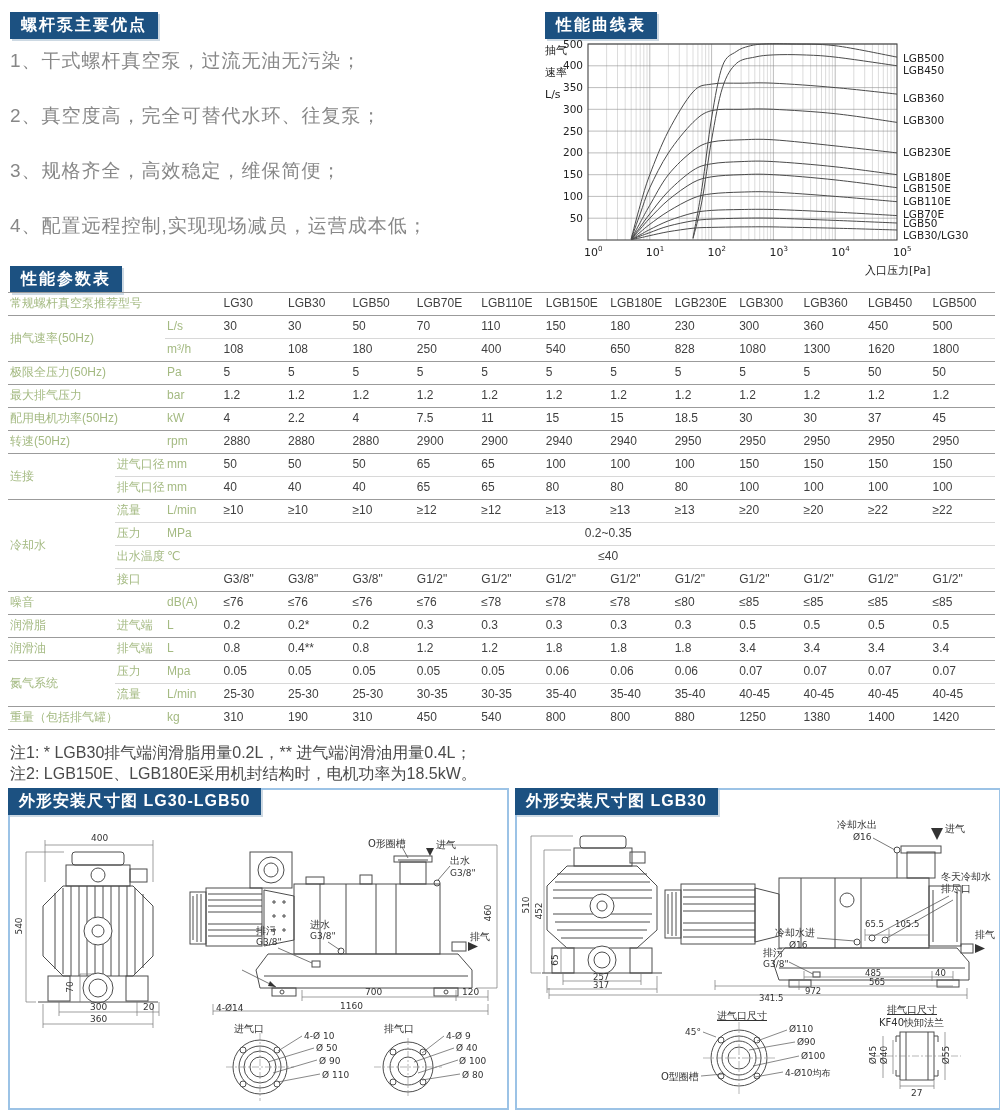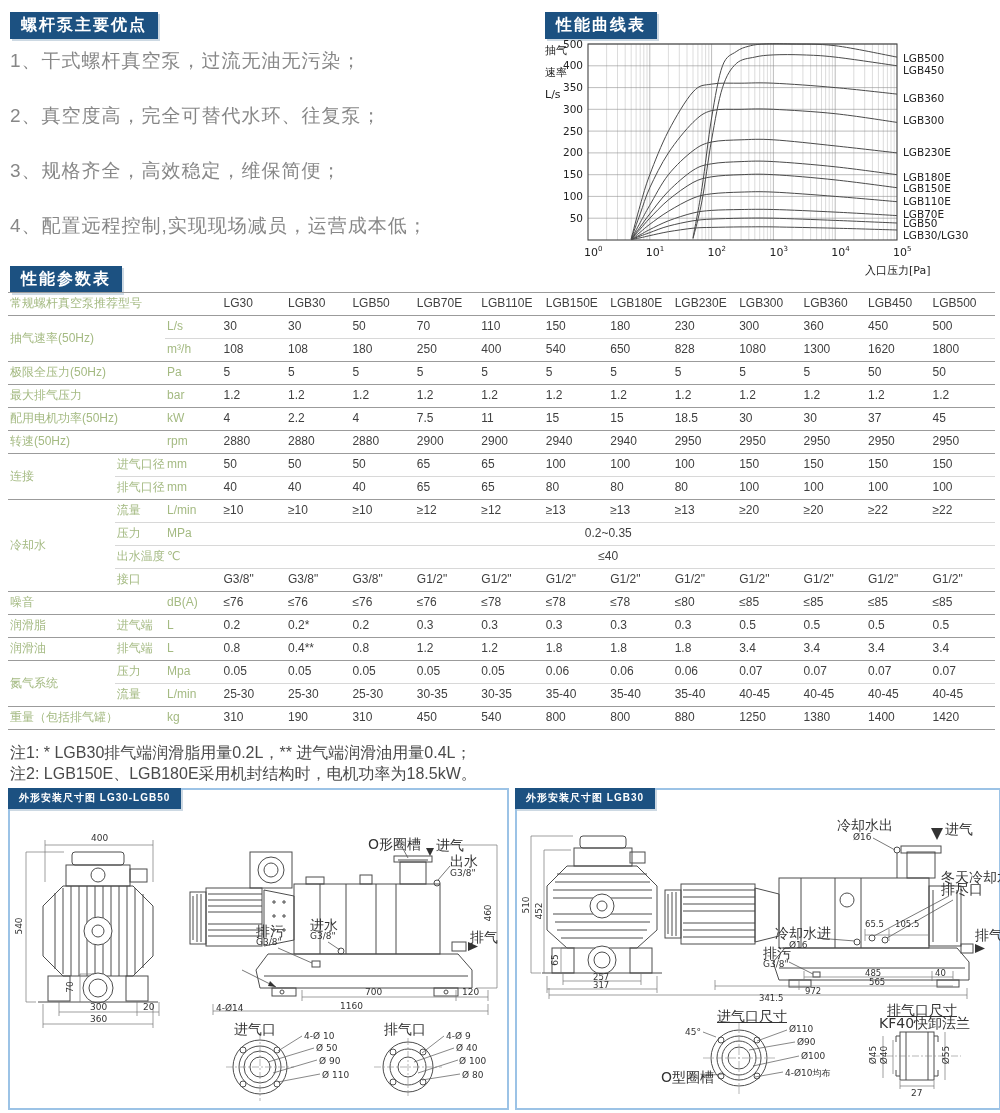--- a/index.html
+++ b/index.html
@@ -19,25 +19,25 @@
                   overflow:hidden;white-space:nowrap;}
   table.ptable td.lbl{color:#a4ba82;}
   table.ptable td.val{color:#3f3f3f;}
   table.ptable td.center{text-align:center;}
   table.ptable tr.strong>td{border-top:1px solid #9b9b9b;}
   table.ptable tr.light>td{border-top:1px solid #d8d8d8;}
   table.ptable{border-bottom:1px solid #9b9b9b;}
   .notes{position:absolute;left:10px;top:742px;font-size:16px;color:#4a4a4a;line-height:21px;}
   
   .panel{position:absolute;border:2px solid #9cc3e6;background:#fff;}
-  .panel .badge{top:-2px;left:-2px;font-size:10px;letter-spacing:1px;}
+  .panel .badge{top:-2px;left:-2px;font-size:16px;letter-spacing:1px;}
   .panel svg.draw{position:absolute;left:0;top:0;}
   .dlab{position:absolute;font-size:9px;color:#333;white-space:nowrap;line-height:10px;
         font-family:"DejaVu Sans","Liberation Sans",sans-serif;}
-  .dlab.cn{font-size:14px;}
+  .dlab.cn{font-size:10px;}
   .dlab.u{text-decoration:underline;}
   .dlab.s{font-size:8.5px;}
   .rot{transform:rotate(-90deg);}
 </style>
 </head>
 <body>
 
 <div class="page">
 
   <div class="badge" style="left:10px;top:12px;">螺杆泵主要优点</div>

